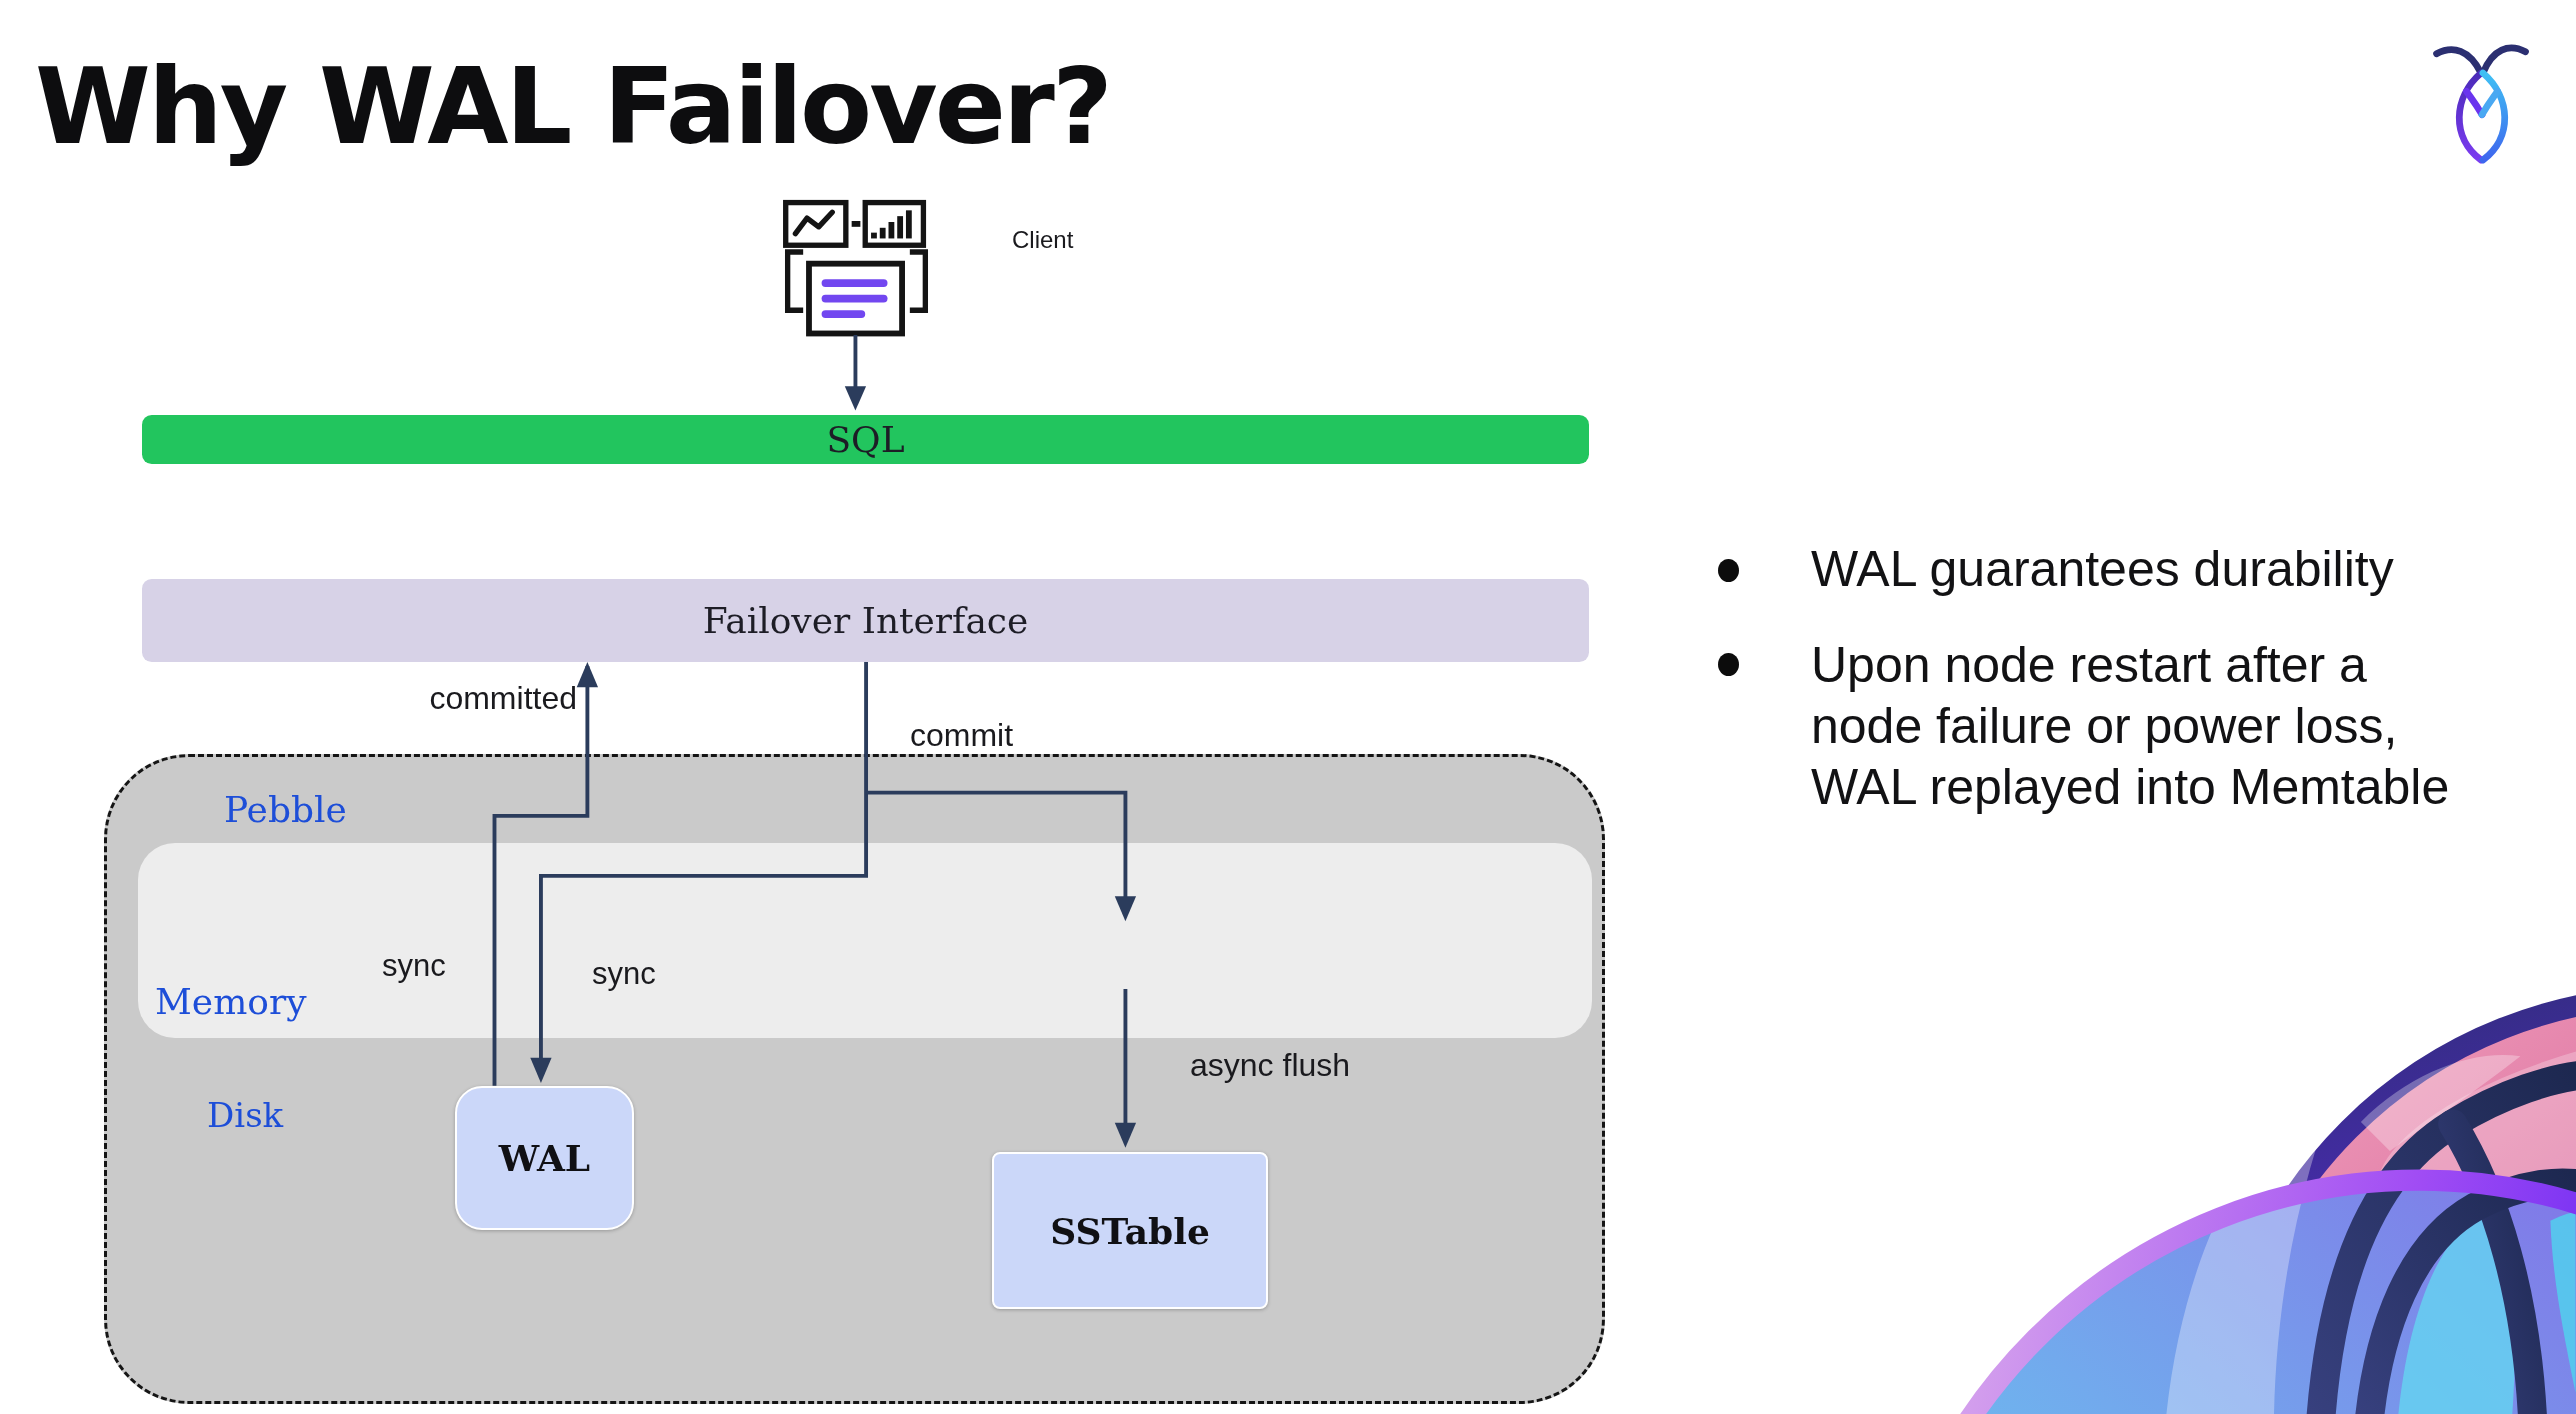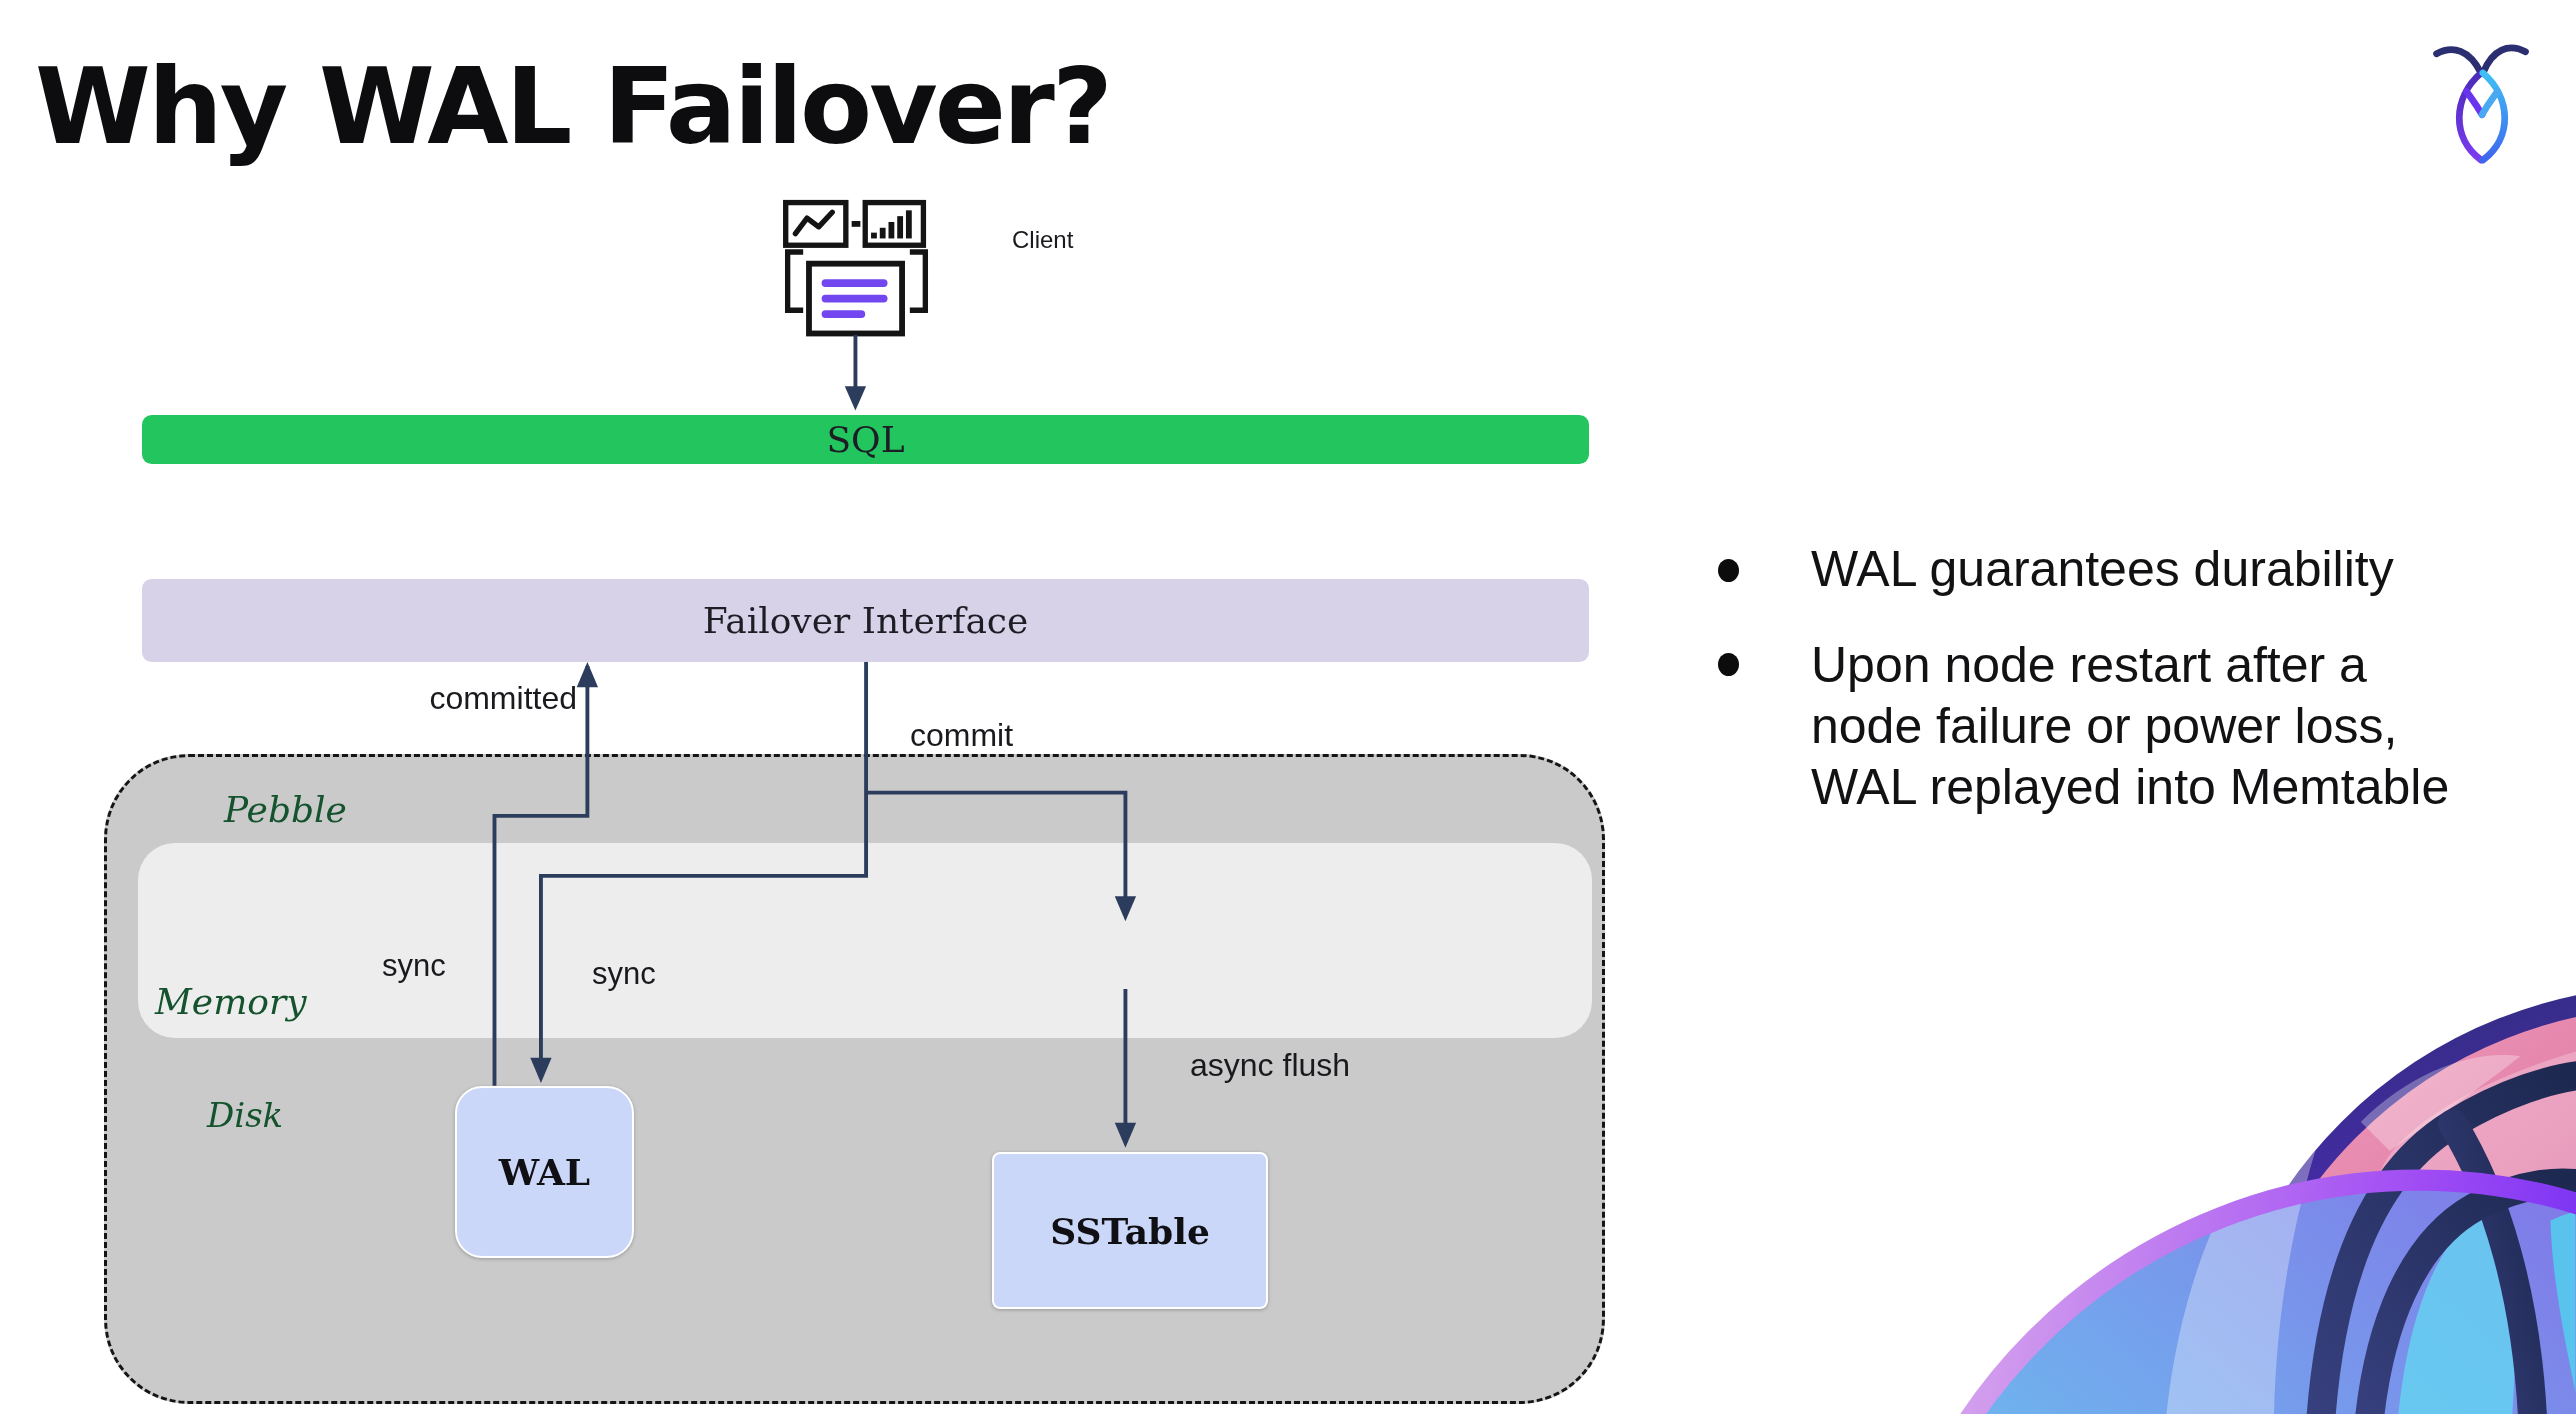--- a/index.html
+++ b/index.html
@@ -29,34 +29,34 @@
     left:104px;top:754px;width:1501px;height:650px;
     background:#CACACA;border:3.9px dashed #151515;border-radius:85px;
     box-sizing:border-box;
   }
   .memory-band{
     left:138px;top:843px;width:1454px;height:195px;
     background:#EDEDED;border-radius:37px;
   }
   .zone-label{
     font-family:"DejaVu Serif","Liberation Serif",serif;
-    font-size:36px;color:#14532d;font-style:italic;
+    font-size:36px;color:#1d4ed8;
   }
   .lbl-pebble{left:224px;top:789px;}
   .lbl-memory{left:155px;top:981px;}
   .lbl-disk{left:207px;top:1095px;font-size:34px;}
   
   .node{
     background:#CBD7F9;border:2.9px solid #ffffff;border-radius:23px;
     box-shadow:0 1px 3.9px rgba(0,0,0,0.25);
     display:flex;align-items:center;justify-content:center;
     font-family:"DejaVu Serif","Liberation Serif",serif;
     font-weight:bold;font-size:36px;color:#101014;box-sizing:border-box;
   }
-  .node.wal{left:455px;top:1086px;width:179px;height:172px;border-radius:27px;text-align:center;}
+  .node.wal{left:455px;top:1086px;width:179px;height:144px;border-radius:27px;text-align:center;}
   .node.memtable{left:987px;top:925px;width:281px;height:64px;border-radius:13.5px;}
   .node.sstable{left:992px;top:1152px;width:276px;height:157px;border-radius:8px;}
   
   .edge-label{font-size:32px;color:#1a1a1e;}
   .lbl-client{left:1012px;top:226px;font-size:24px;}
   .lbl-committed{left:368px;top:680px;width:209px;text-align:right;}
   .lbl-commit{left:910px;top:683px;margin-top:34px;}
   .lbl-sync1{left:382px;top:948px;font-size:31px;}
   .lbl-sync2{left:592px;top:956px;font-size:31px;}
   .lbl-async{left:1190px;top:1047px;}

